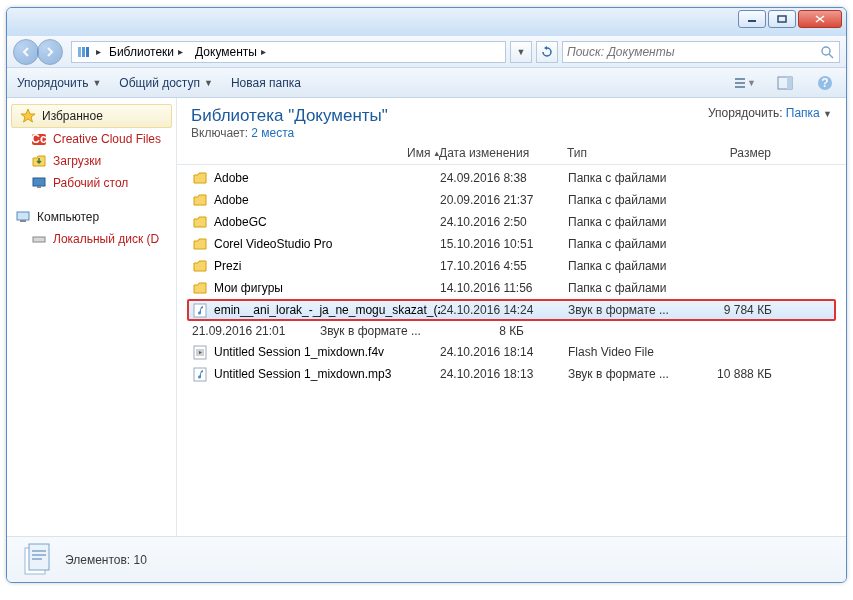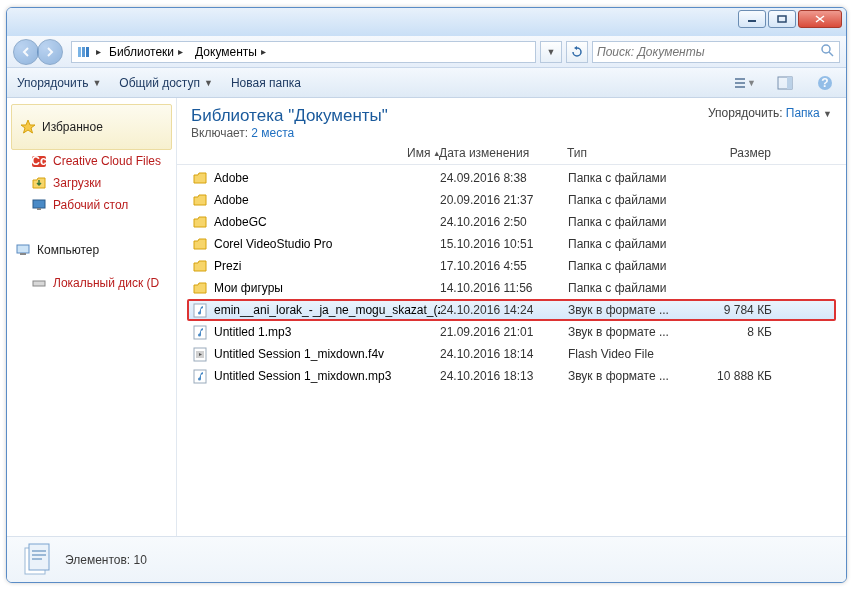--- a/index.html
+++ b/index.html
@@ -13,32 +13,32 @@
 .win-btn svg { display: block; }
 
 .navbar { height: 32px; background: linear-gradient(#f6f9fd, #e5eef9); border-bottom: 1px solid #c7d6e9; display: flex; align-items: center; padding: 0 6px; gap: 4px; }
 .nav-back { width: 54px; height: 26px; display: flex; align-items: center; }
 .nav-circle { width: 26px; height: 26px; border-radius: 50%; background: radial-gradient(circle at 30% 30%, #8fb8e8, #4d86c6); border: 1px solid #3e6fa5; display: flex; align-items: center; justify-content: center; color: #fff; opacity: .55; }
 .nav-circle + .nav-circle { margin-left: -2px; }
 .address { flex: 1; height: 22px; border: 1px solid #b7c9de; background: #fff; display: flex; align-items: center; padding: 0 4px; gap: 4px; }
 .crumb { display: flex; align-items: center; gap: 4px; padding: 0 4px; cursor: pointer; }
 .crumb-sep { color: #777; }
 .addr-btn { width: 22px; height: 22px; border: 1px solid #b7c9de; background: linear-gradient(#fdfefe,#e8f0f8); display: flex; align-items: center; justify-content: center; cursor: pointer; }
-.search { width: 248px; height: 22px; border: 1px solid #b7c9de; background: #fff; display: flex; padding: 0 4px; }
+.search { width: 278px; height: 22px; border: 1px solid #b7c9de; background: #fff; display: flex; align-items: center; padding: 0 4px; }
 .search input { border: none; outline: none; width: 100%; font-style: italic; color: #888; }
 
 .toolbar { height: 30px; background: linear-gradient(#f3f8fd, #dfeaf6); border-bottom: 1px solid #c5d4e6; display: flex; align-items: center; padding: 0 10px; gap: 18px; }
 .tool-item { color: #1f3b63; cursor: pointer; display: flex; align-items: center; gap: 4px; }
 .tool-spacer { flex: 1; }
 .tool-icon { width: 22px; height: 22px; display: flex; align-items: center; justify-content: center; cursor: pointer; opacity: .7; }
 
 .body { flex: 1; display: flex; min-height: 0; }
 .sidebar { width: 170px; border-right: 1px solid #e1e8f0; padding: 6px 0; overflow: hidden; }
 .side-group { margin-bottom: 12px; }
-.side-header { display: flex; align-items: center; gap: 6px; padding: 14px 8px; font-weight: normal; color: #222; cursor: pointer; }
+.side-header { display: flex; align-items: center; gap: 6px; padding: 3px 8px; font-weight: normal; color: #222; cursor: pointer; }
 .side-header.fav { background: linear-gradient(#fdfbef,#f7f0cf); border: 1px solid #ecdca0; border-radius: 2px; margin: 0 4px; }
 .side-item { display: flex; align-items: center; gap: 6px; padding: 3px 8px 3px 24px; color: #b91c1c; cursor: pointer; white-space: nowrap; overflow: hidden; }
 .ico { width: 16px; height: 16px; flex-shrink: 0; display: inline-flex; align-items: center; justify-content: center; }
 
 .main { flex: 1; display: flex; flex-direction: column; min-width: 0; }
 .lib-header { padding: 8px 14px 2px; display: flex; justify-content: space-between; align-items: flex-start; }
 .lib-title { color: #1a5a9c; font-size: 17px; }
 .lib-sub { color: #555; font-size: 11px; }
 .lib-sub a { color: #1f6fc0; text-decoration: none; }
 .arrange { font-size: 11px; color: #444; }
@@ -351,30 +351,20 @@
                   <path d="M9 5 L11 4 L11 6 L9 7 Z" fill="#4a8ac6"></path>
                 </svg>
               </span>
               <span>emin__ani_lorak_-_ja_ne_mogu_skazat_(z...</span>
             </div>
             <div class="c-date">24.10.2016 14:24</div>
             <div class="c-type">Звук в формате ...</div>
             <div class="c-size">9 784 КБ</div>
           </div>
           <div class="row">
-            <div class="c-name">
-              <span class="ico">
-                <svg width="16" height="16">
-                  <rect x="2" y="2" width="12" height="13" fill="#fff" stroke="#9ab"></rect>
-                  <path d="M9 5 L9 11 A1.5 1.5 0 1 1 7.5 9.5" fill="#4a8ac6"></path>
-                  <path d="M9 5 L11 4 L11 6 L9 7 Z" fill="#4a8ac6"></path>
-                </svg>
-              </span>
-              <span>Untitled 1.mp3</span>
-            </div>
             <div class="c-date">21.09.2016 21:01</div>
             <div class="c-type">Звук в формате ...</div>
             <div class="c-size">8 КБ</div>
           </div>
           <div class="row">
             <div class="c-name">
               <span class="ico">
                 <svg width="16" height="16">
                   <rect x="2" y="2" width="12" height="13" fill="#fff" stroke="#9ab"></rect>
                   <rect x="4" y="5" width="8" height="7" fill="#d0d0d0"></rect>

